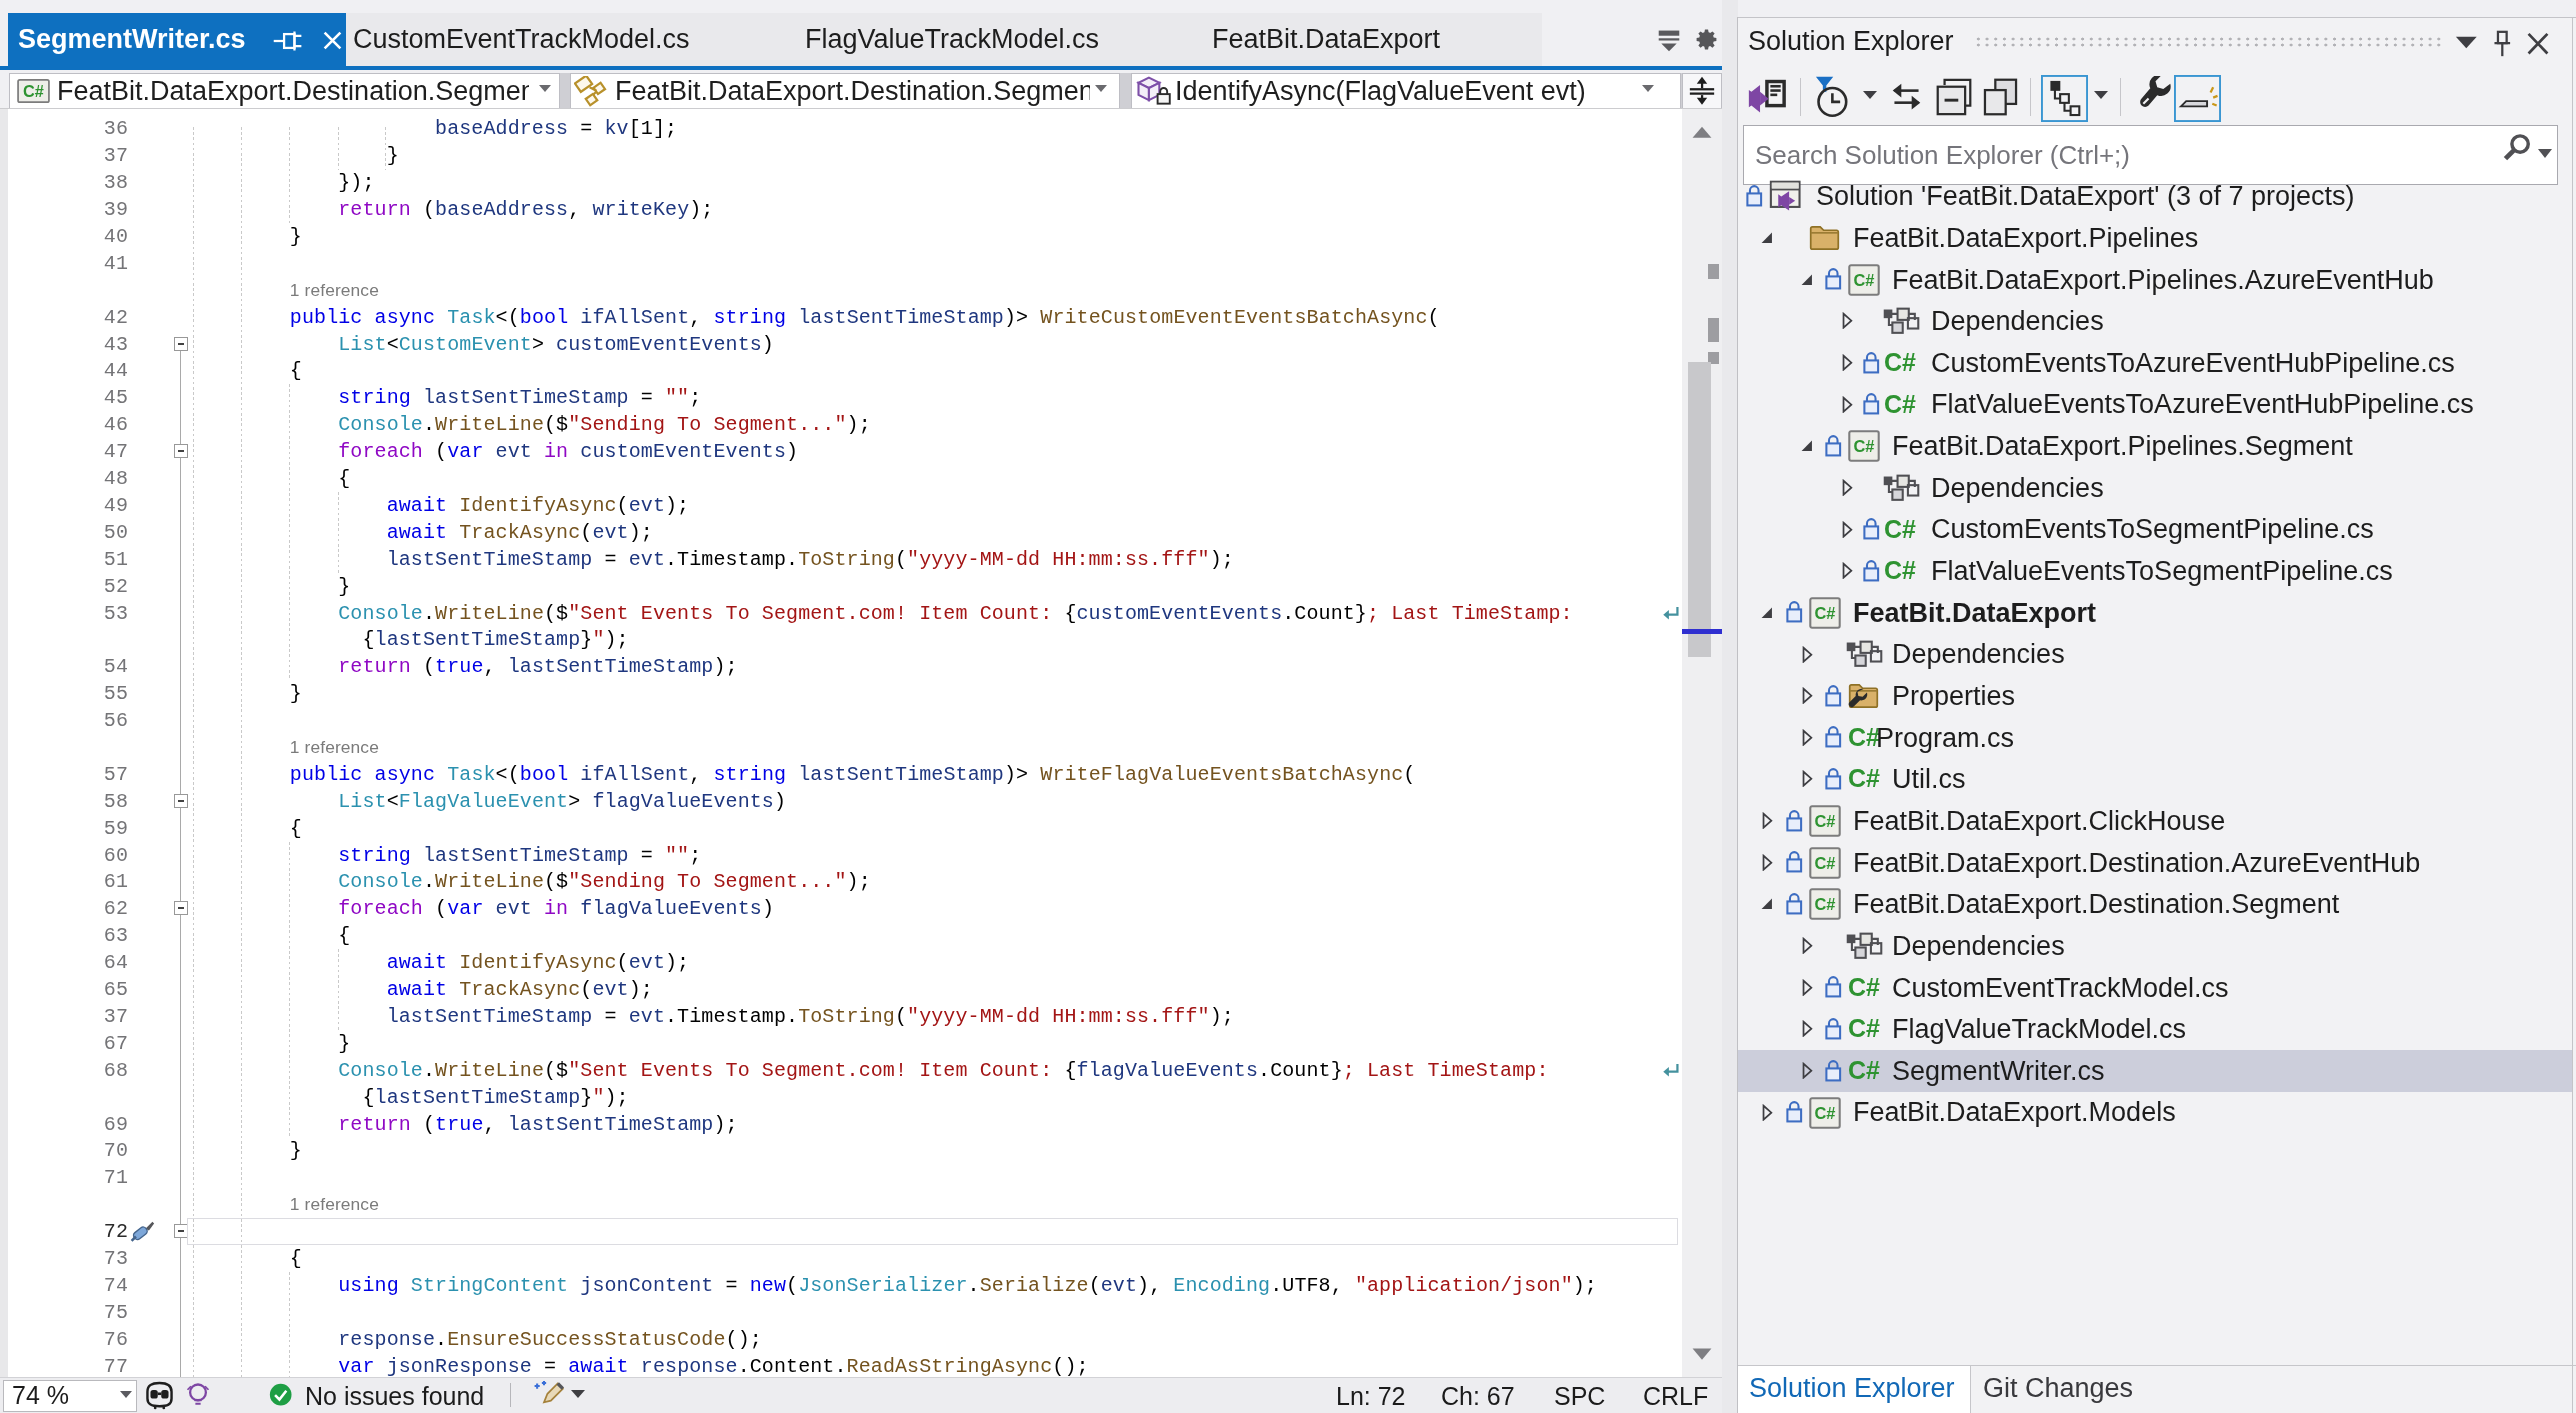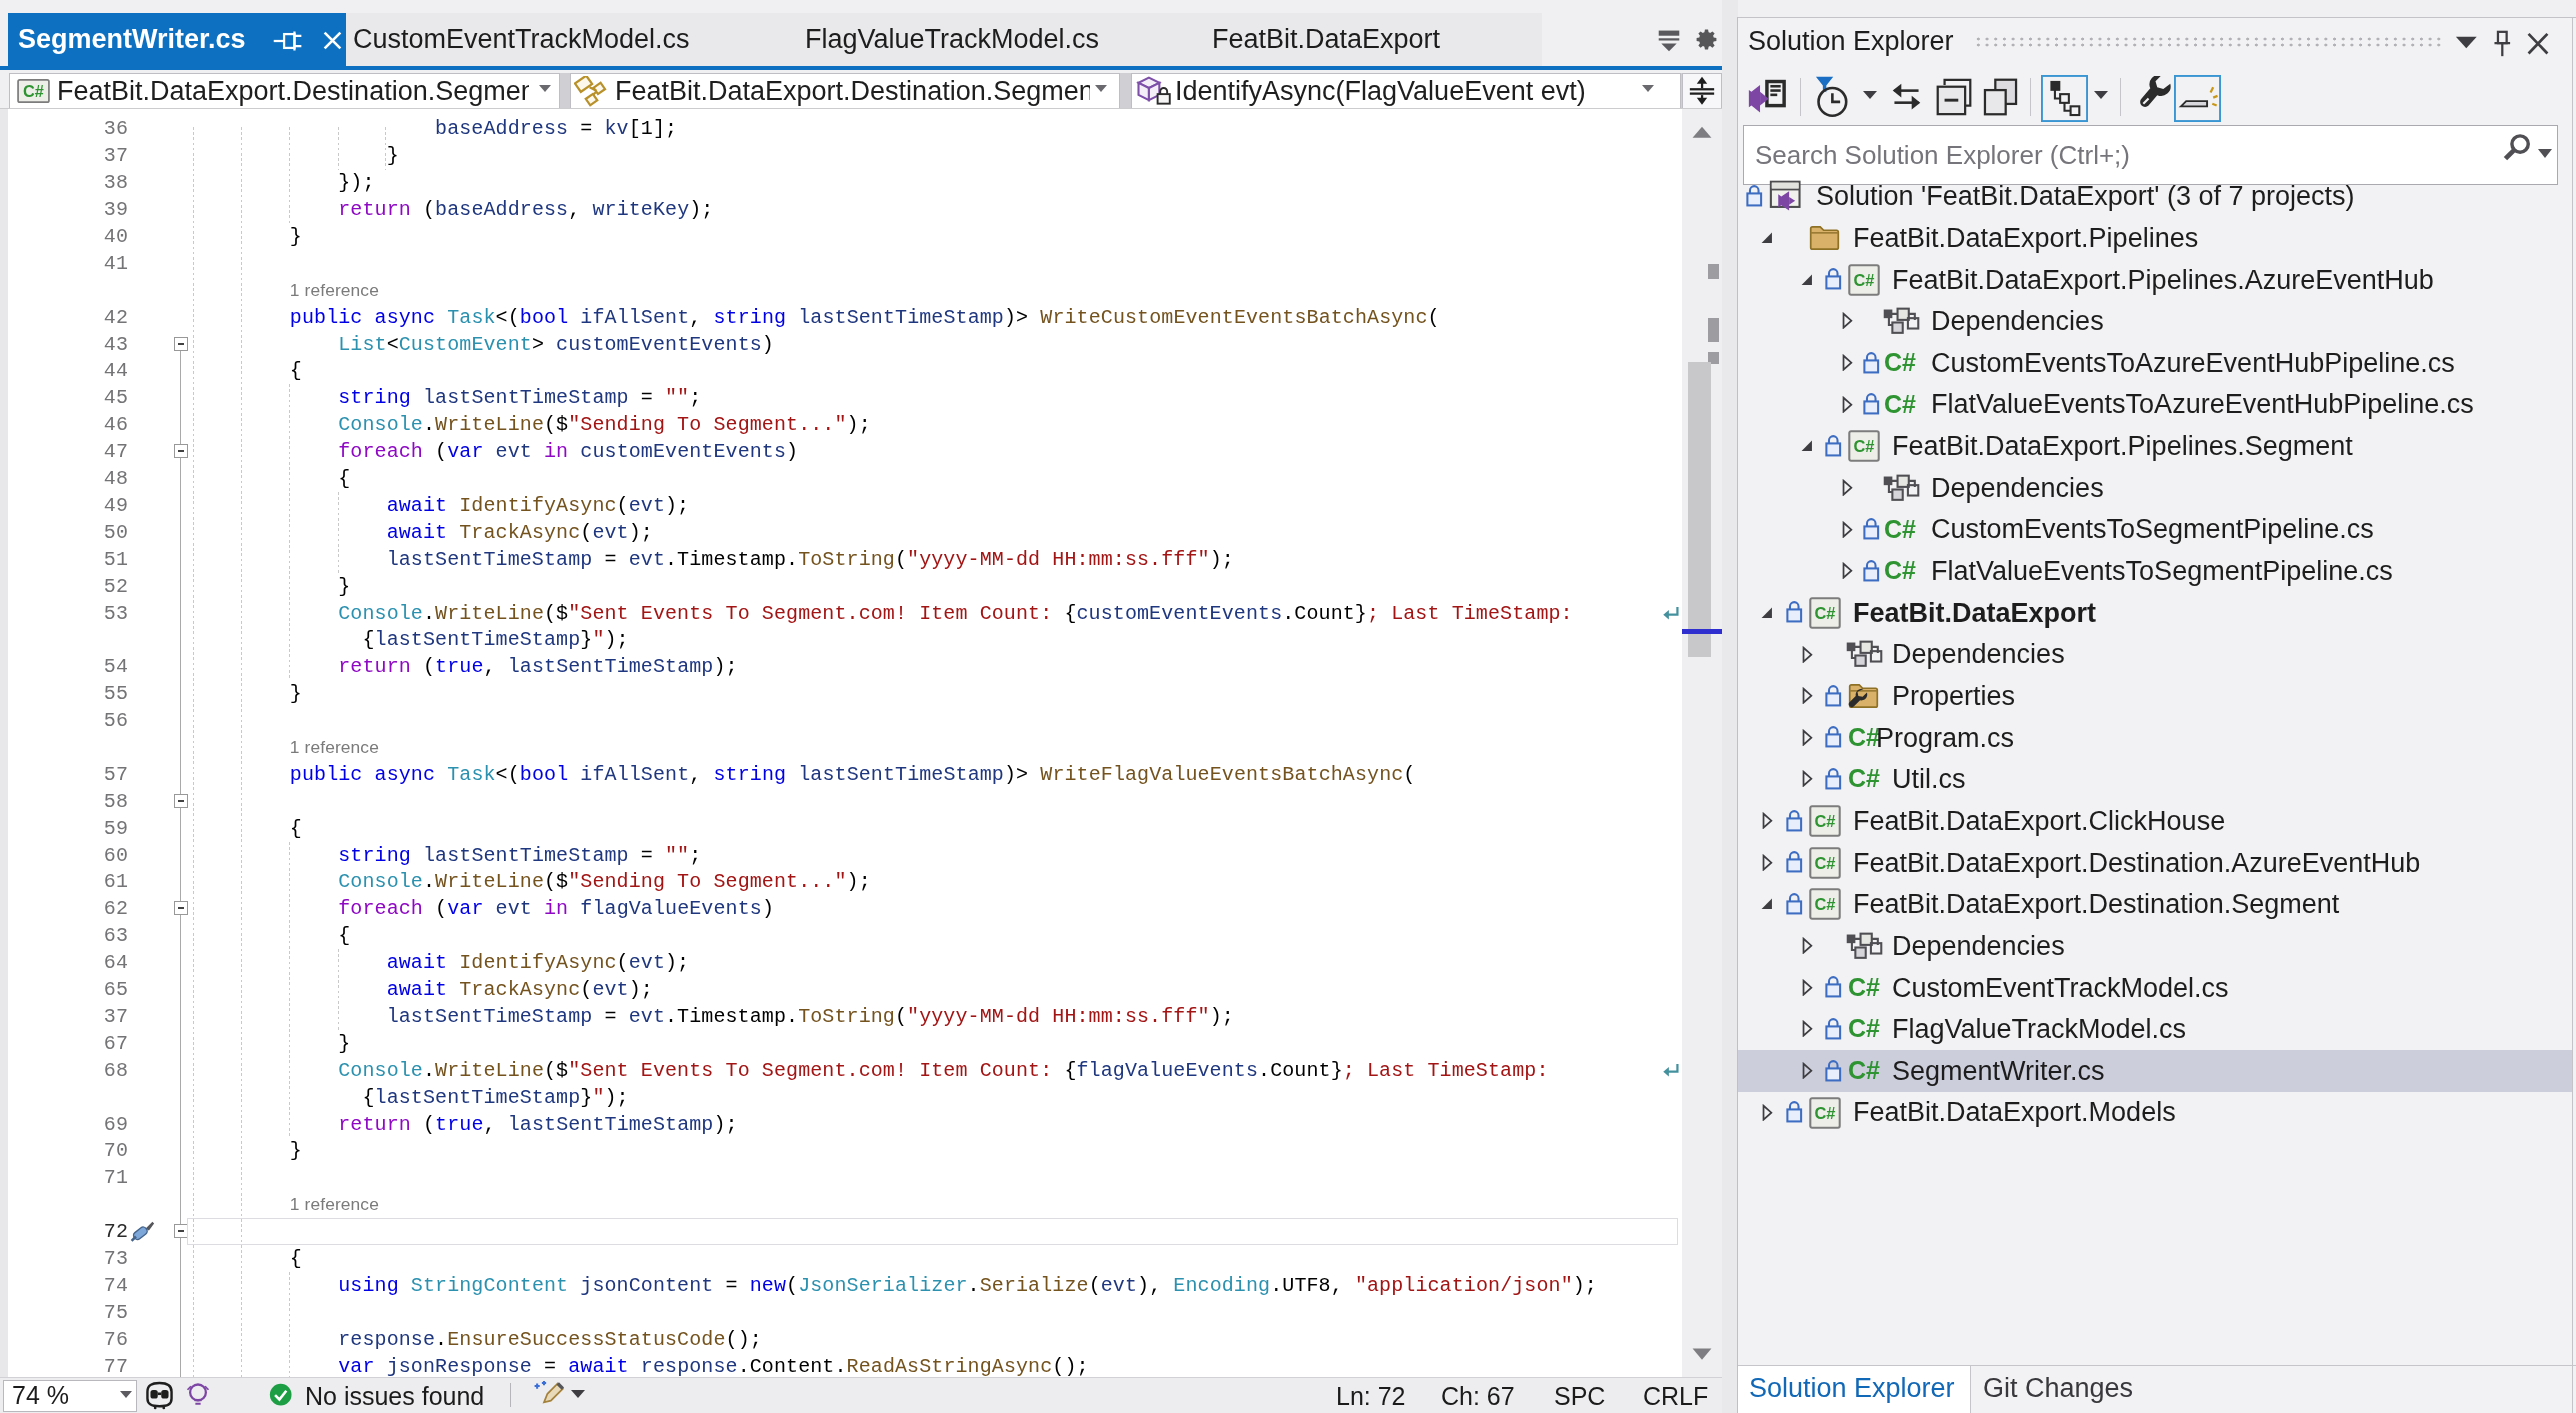--- a/index.html
+++ b/index.html
@@ -134,21 +134,21 @@
 <div class="coderow" style="top:519px;width:1682px"><span class="ln" style="color:#747477">50</span><span class="ctext">                <i class="k">await</i> <i class="m">TrackAsync</i>(<i class="v">evt</i>);</span></div>
 <div class="coderow" style="top:546px;width:1682px"><span class="ln" style="color:#747477">51</span><span class="ctext">                <i class="v">lastSentTimeStamp</i> = <i class="v">evt</i>.Timestamp.<i class="m">ToString</i>(<i class="s">"yyyy-MM-dd HH:mm:ss.fff"</i>);</span></div>
 <div class="coderow" style="top:573px;width:1682px"><span class="ln" style="color:#747477">52</span><span class="ctext">            }</span></div>
 <div class="coderow" style="top:600px;width:1682px"><span class="ln" style="color:#747477">53</span><span class="ctext">            <i class="t">Console</i>.<i class="m">WriteLine</i>($<i class="s">"Sent Events To Segment.com! Item Count: </i>{<i class="v">customEventEvents</i>.Count}<i class="s">; Last TimeStamp: </i></span></div>
 <div class="coderow" style="top:626px;width:1682px"><span class="ctext">              {<i class="v">lastSentTimeStamp</i>}<i class="s">"</i>);</span></div>
 <div class="coderow" style="top:653px;width:1682px"><span class="ln" style="color:#747477">54</span><span class="ctext">            <i class="c">return</i> (<i class="k">true</i>, <i class="v">lastSentTimeStamp</i>);</span></div>
 <div class="coderow" style="top:680px;width:1682px"><span class="ln" style="color:#747477">55</span><span class="ctext">        }</span></div>
 <div class="coderow" style="top:707px;width:1682px"><span class="ln" style="color:#747477">56</span><span class="ctext"></span></div>
 <div class="coderow" style="top:734px;width:1682px"><span class="ctext">        <i class="g">1 reference</i></span></div>
 <div class="coderow" style="top:761px;width:1682px"><span class="ln" style="color:#747477">57</span><span class="ctext">        <i class="k">public</i> <i class="k">async</i> <i class="t">Task</i>&lt;(<i class="k">bool</i> <i class="v">ifAllSent</i>, <i class="k">string</i> <i class="v">lastSentTimeStamp</i>)&gt; <i class="m">WriteFlagValueEventsBatchAsync</i>(</span></div>
-<div class="coderow" style="top:788px;width:1682px"><span class="ln" style="color:#747477">58</span></div>
+<div class="coderow" style="top:788px;width:1682px"><span class="ln" style="color:#747477">58</span><span class="ctext">            <i class="t">List</i>&lt;<i class="t">FlagValueEvent</i>&gt; <i class="v">flagValueEvents</i>)</span></div>
 <div class="coderow" style="top:815px;width:1682px"><span class="ln" style="color:#747477">59</span><span class="ctext">        {</span></div>
 <div class="coderow" style="top:842px;width:1682px"><span class="ln" style="color:#747477">60</span><span class="ctext">            <i class="k">string</i> <i class="v">lastSentTimeStamp</i> = <i class="s">""</i>;</span></div>
 <div class="coderow" style="top:868px;width:1682px"><span class="ln" style="color:#747477">61</span><span class="ctext">            <i class="t">Console</i>.<i class="m">WriteLine</i>($<i class="s">"Sending To Segment..."</i>);</span></div>
 <div class="coderow" style="top:895px;width:1682px"><span class="ln" style="color:#747477">62</span><span class="ctext">            <i class="c">foreach</i> (<i class="k">var</i> <i class="v">evt</i> <i class="c">in</i> <i class="v">flagValueEvents</i>)</span></div>
 <div class="coderow" style="top:922px;width:1682px"><span class="ln" style="color:#747477">63</span><span class="ctext">            {</span></div>
 <div class="coderow" style="top:949px;width:1852px"><span class="ln" style="color:#747477">64</span><span class="ctext">                <i class="k">await</i> <i class="m">IdentifyAsync</i>(<i class="v">evt</i>);</span></div>
 <div class="coderow" style="top:976px;width:1682px"><span class="ln" style="color:#747477">65</span><span class="ctext">                <i class="k">await</i> <i class="m">TrackAsync</i>(<i class="v">evt</i>);</span></div>
 <div class="coderow" style="top:1003px;width:1682px"><span class="ln" style="color:#747477">37</span><span class="ctext">                <i class="v">lastSentTimeStamp</i> = <i class="v">evt</i>.Timestamp.<i class="m">ToString</i>(<i class="s">"yyyy-MM-dd HH:mm:ss.fff"</i>);</span></div>
 <div class="coderow" style="top:1030px;width:1682px"><span class="ln" style="color:#747477">67</span><span class="ctext">            }</span></div>
 <div class="coderow" style="top:1057px;width:1682px"><span class="ln" style="color:#747477">68</span><span class="ctext">            <i class="t">Console</i>.<i class="m">WriteLine</i>($<i class="s">"Sent Events To Segment.com! Item Count: </i>{<i class="v">flagValueEvents</i>.Count}<i class="s">; Last TimeStamp: </i></span></div>

